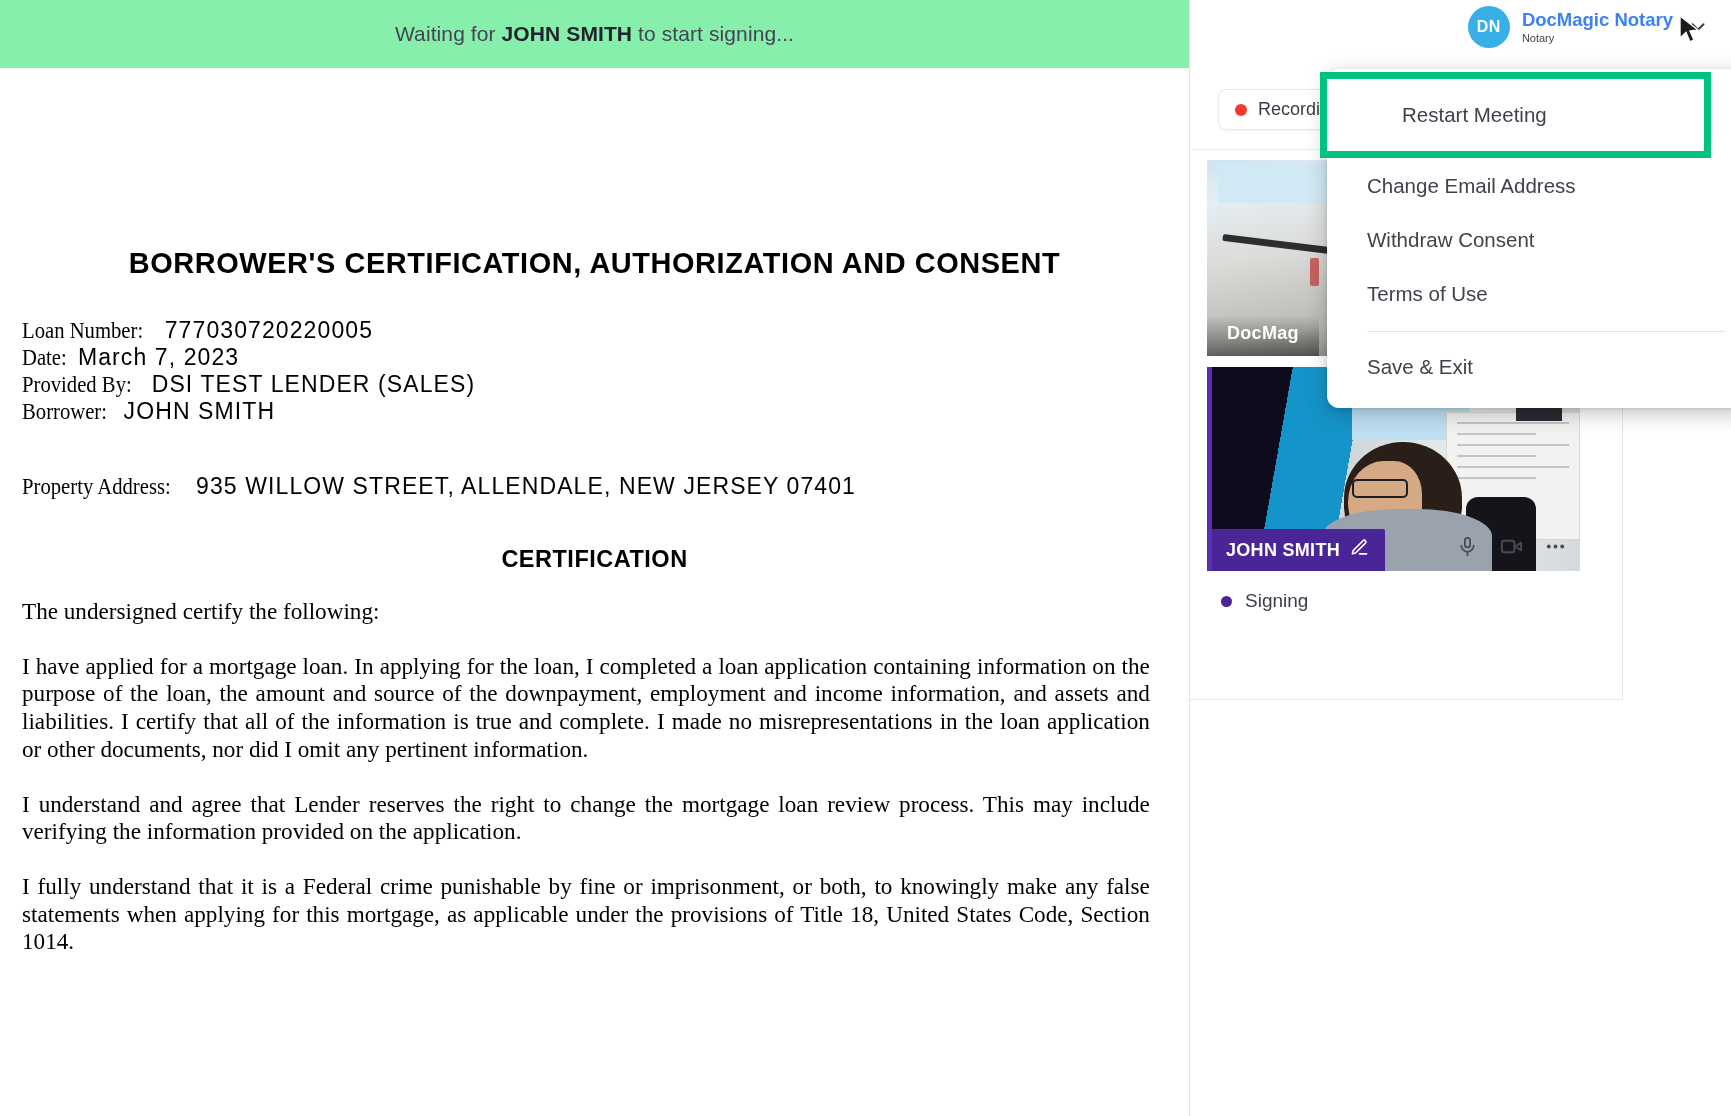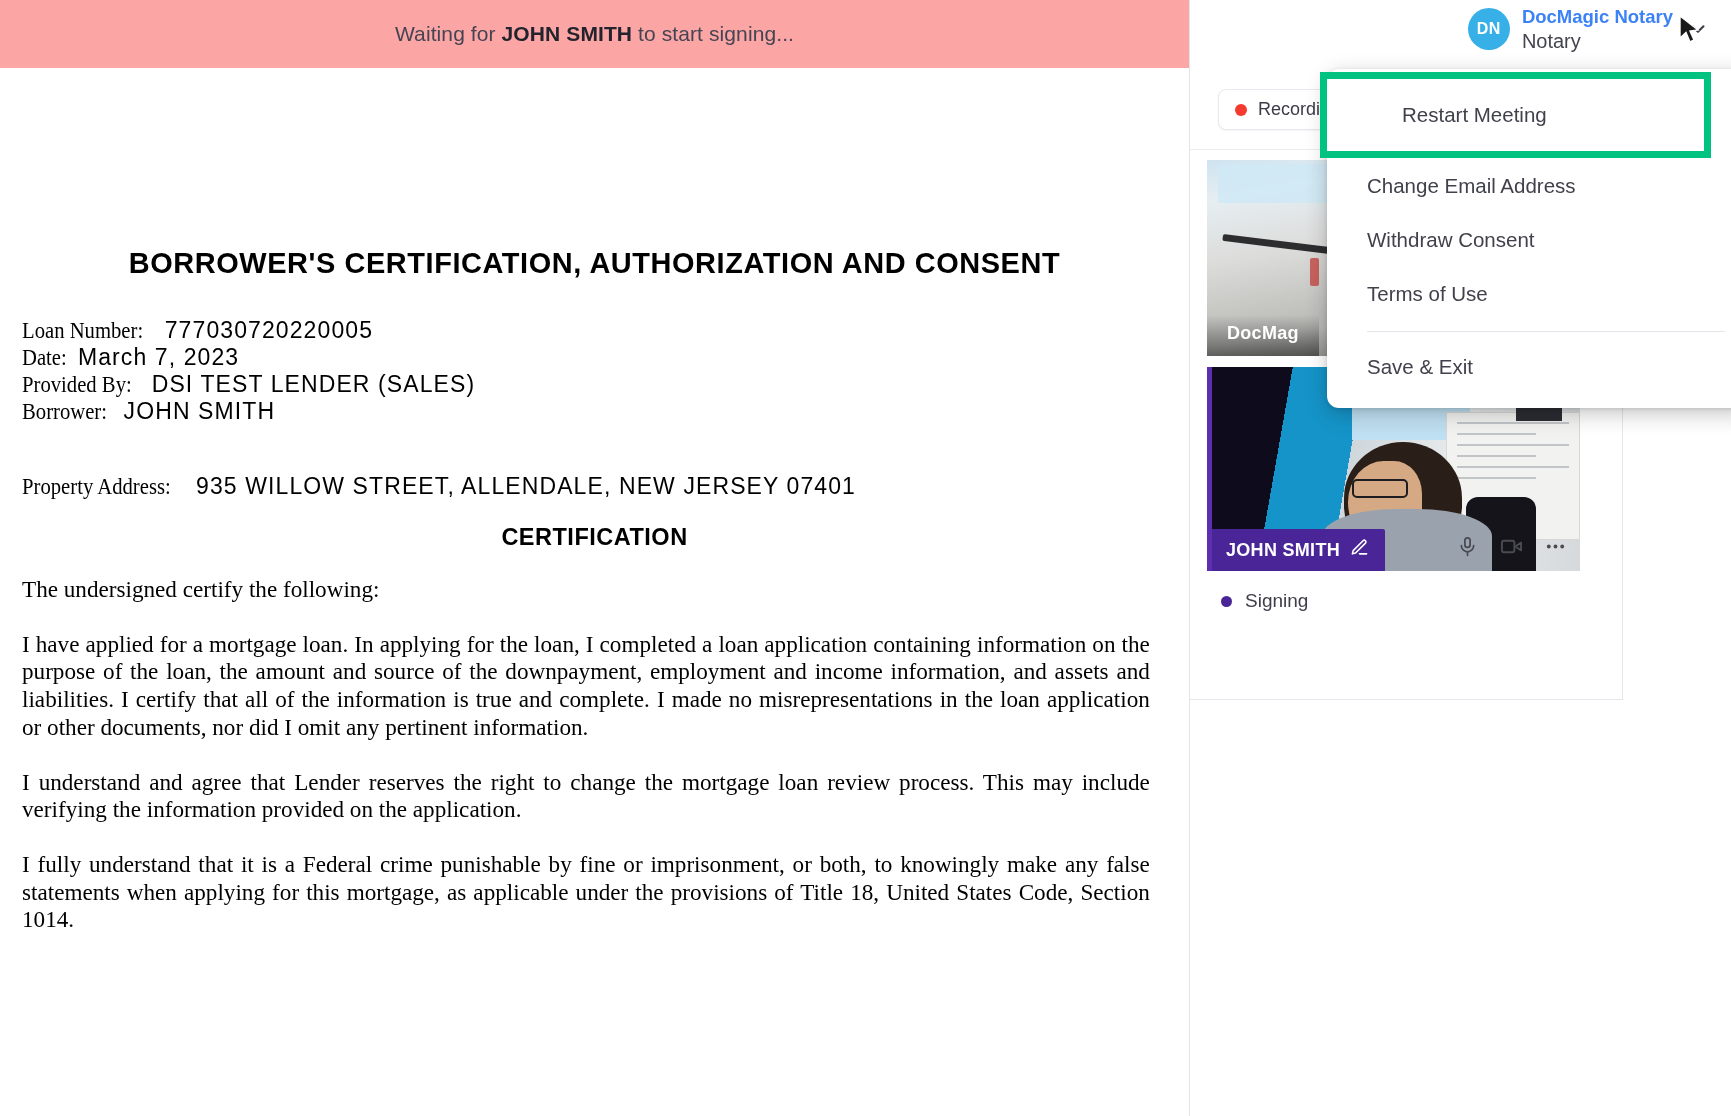--- a/index.html
+++ b/index.html
@@ -29,21 +29,21 @@
     background: #ffffff;
     overflow: hidden;
     border-right: 1px solid #e3e3e8;
   }
 
   #waiting-bar {
     position: absolute;
     left: 0; top: 0;
     width: 1189px;
     height: 68px;
-    background: #fca5a5;
+    background: #86efac;
     border-bottom: 8px solid #0ea5e9;
     display: flex;
     align-items: center;
     justify-content: center;
   }
   #waiting-bar .wtext {
     font-size: 21px;
     color: #444452;
     letter-spacing: .1px;
     white-space: nowrap;
@@ -92,21 +92,21 @@
   .field-value {
     font-family: "Liberation Sans", sans-serif;
     font-size: 23px;
     letter-spacing: 1.1px;
     color: #000;
     margin-left: 5px;
   }
   .field-row.addr { margin-top: 48px; }
 
   .section-title {
-    margin-top: 24px;
+    margin-top: 46px;
     text-align: center;
     font-family: "Liberation Sans", sans-serif;
     font-weight: bold;
     font-size: 23.5px;
     letter-spacing: .5px;
     color: #000;
   }
 
   .body-para {
     font-family: "Liberation Serif", serif;
@@ -150,21 +150,21 @@
     justify-content: center;
   }
   #identity .who { line-height: 1.22; }
   #identity .who .nm {
     font-size: 18.5px;
     font-weight: bold;
     color: #3b82f6;
     white-space: nowrap;
   }
   #identity .who .role {
-    font-size: 20px;
+    font-size: 11px;
     color: #44444f;
   }
   #identity .caret {
     margin-left: 2px;
     width: 22px; height: 22px;
     display: flex; align-items: center; justify-content: center;
   }
 
   
   #video-column {

